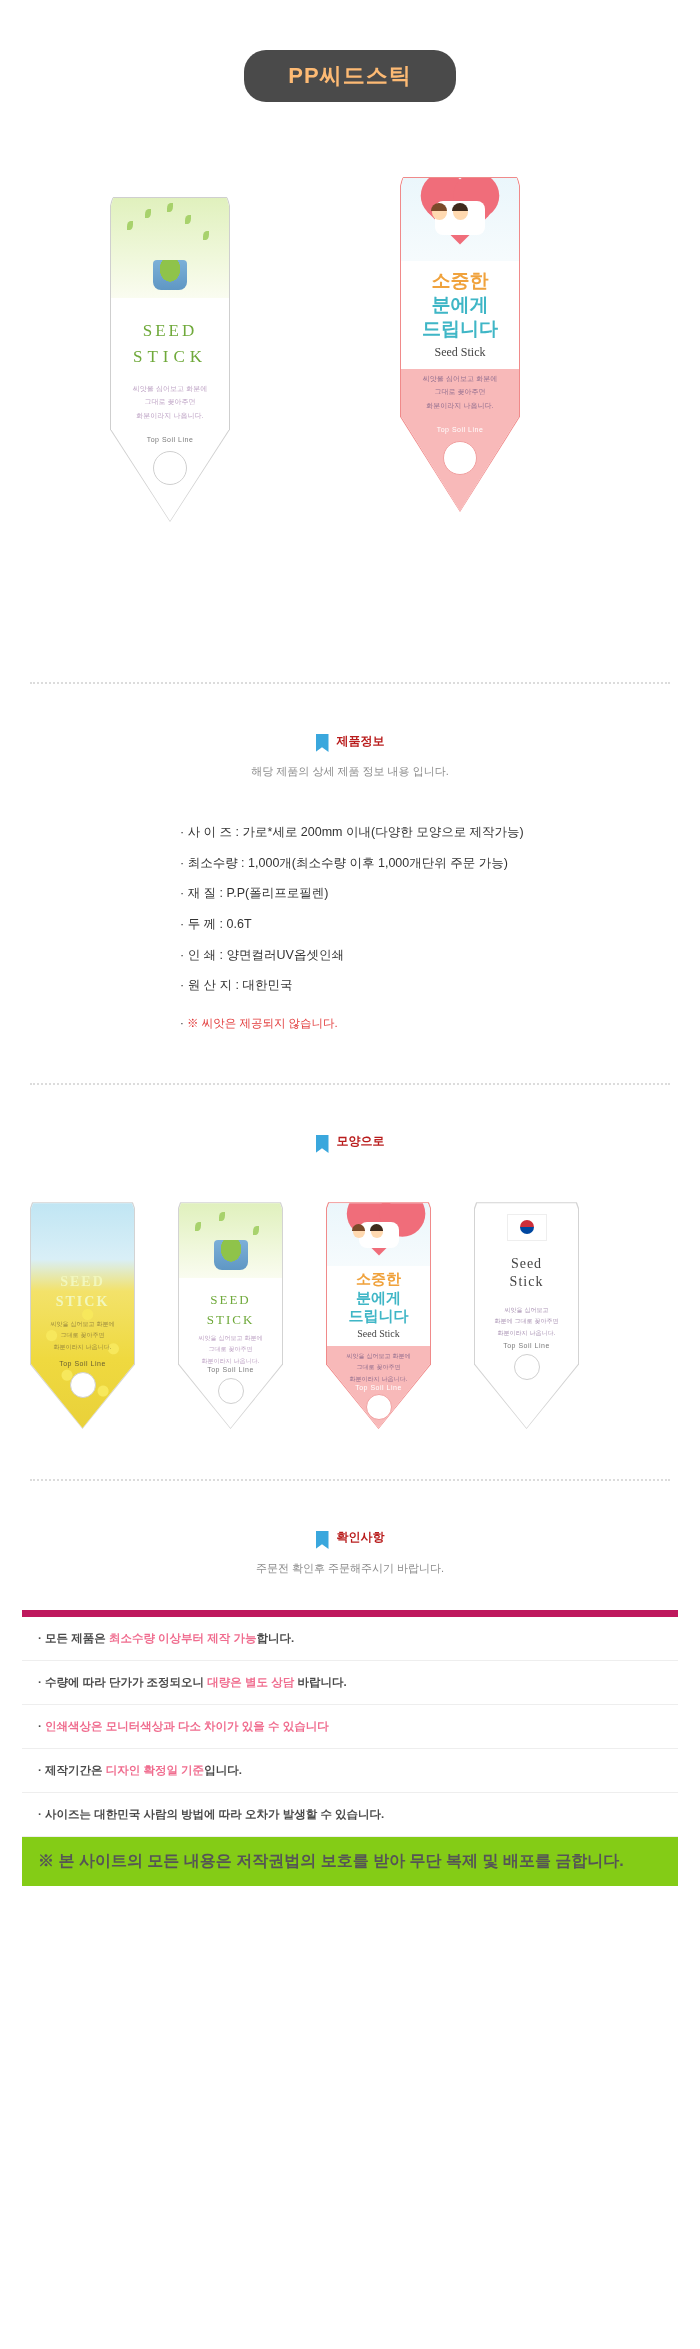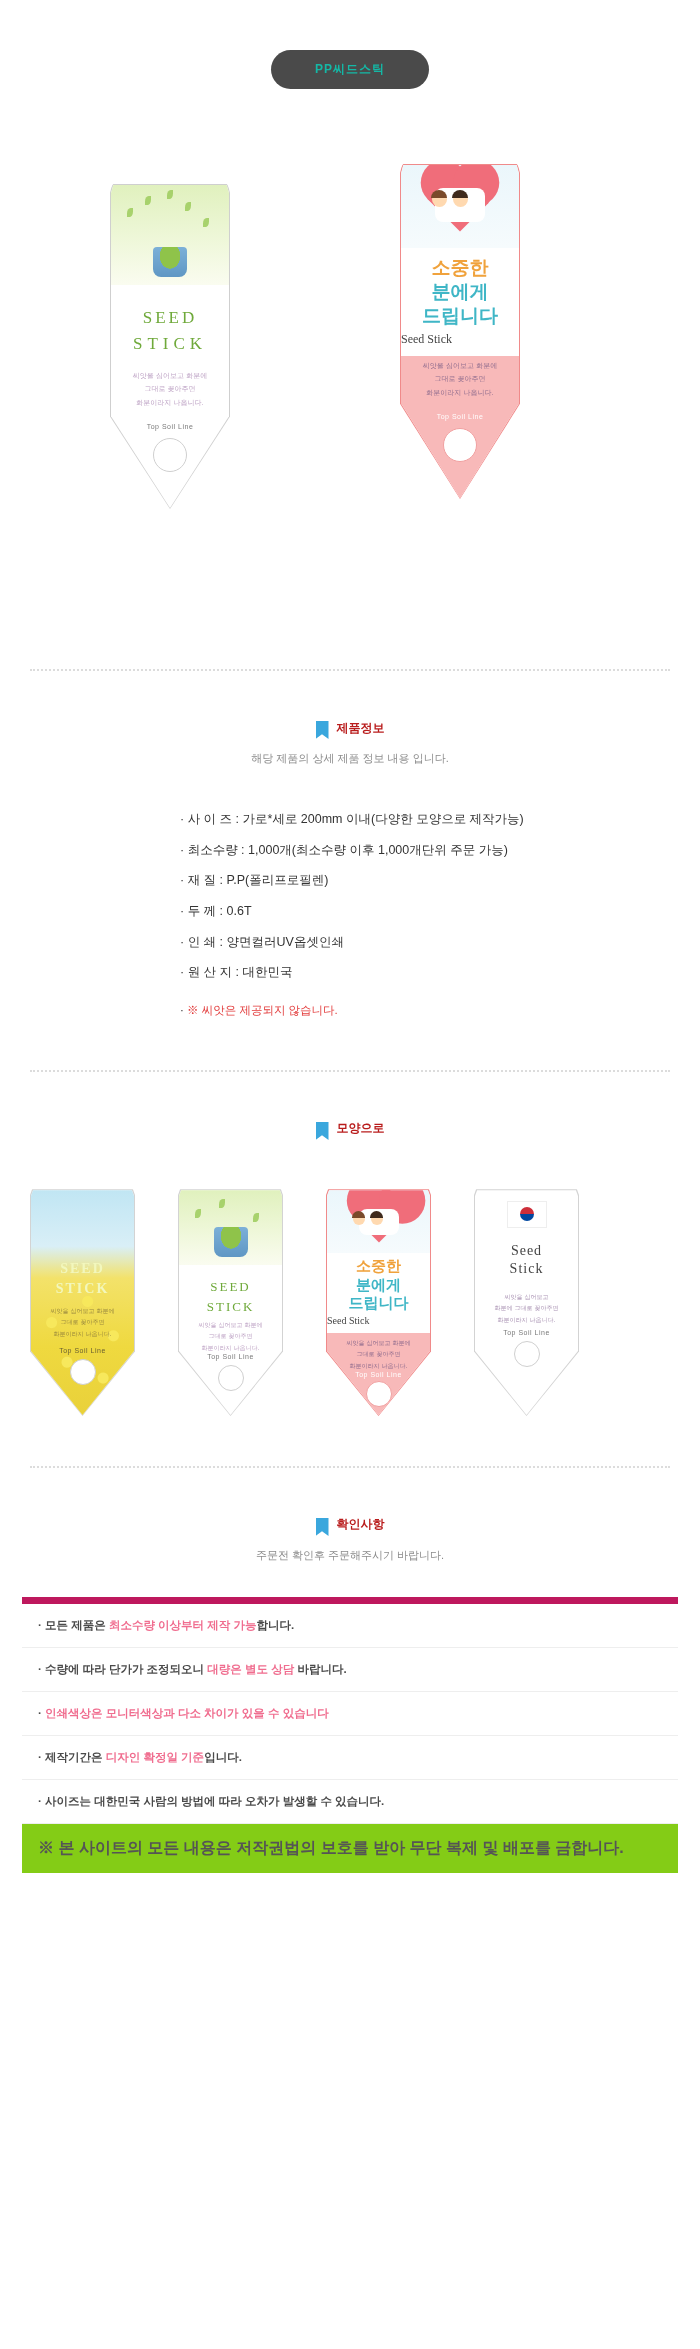--- a/index.html
+++ b/index.html
@@ -22,24 +22,24 @@
   }
 
   
   .title-wrap {
     padding-top: 50px;
     display: flex;
     justify-content: center;
   }
   .title-pill {
     background: #4a4a4a;
-    color: #14b8a6;
+    color: #fdba74;
     border-radius: 22px;
     padding: 11px 44px;
-    font-size: 12px;
+    font-size: 22px;
     font-weight: bold;
     letter-spacing: 1px;
   }
 
   
   .hero {
     margin-top: 70px;
     height: 380px;
     position: relative;
   }
@@ -165,21 +165,21 @@
     background: #f8b9b9;
     clip-path: polygon(0 0, 100% 0, 100% 68%, 50% 100%, 0 68%);
   }
   .kor-big {
     position:absolute; left:0; right:0; text-align:center;
     color:#3fb6c6; font-size:19px; font-weight:bold; line-height:1.25;
     font-family:"DejaVu Sans", sans-serif;
   }
   .kor-big .hl { color:#f0a23c; }
   .seed-stick-sub {
-    position:absolute; left:0;right:0;
+    position:absolute; left:0;right:0;text-align:center;
     font-family:"Liberation Serif", serif; font-size:12px; color:#444;
   }
 
   
   .dotted {
     border-top: 2px dotted #dcdcdc;
     margin: 0 30px;
   }
 
   

